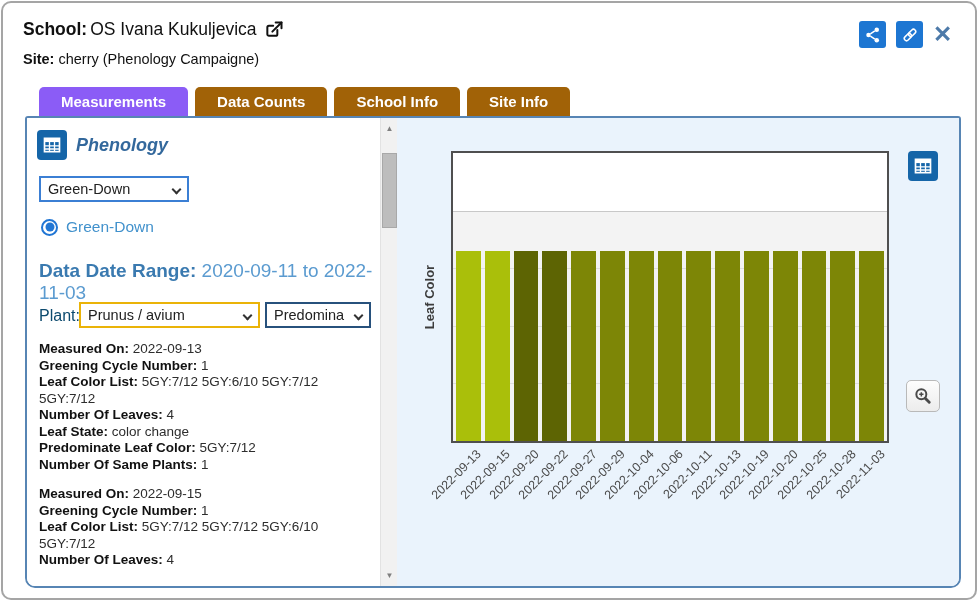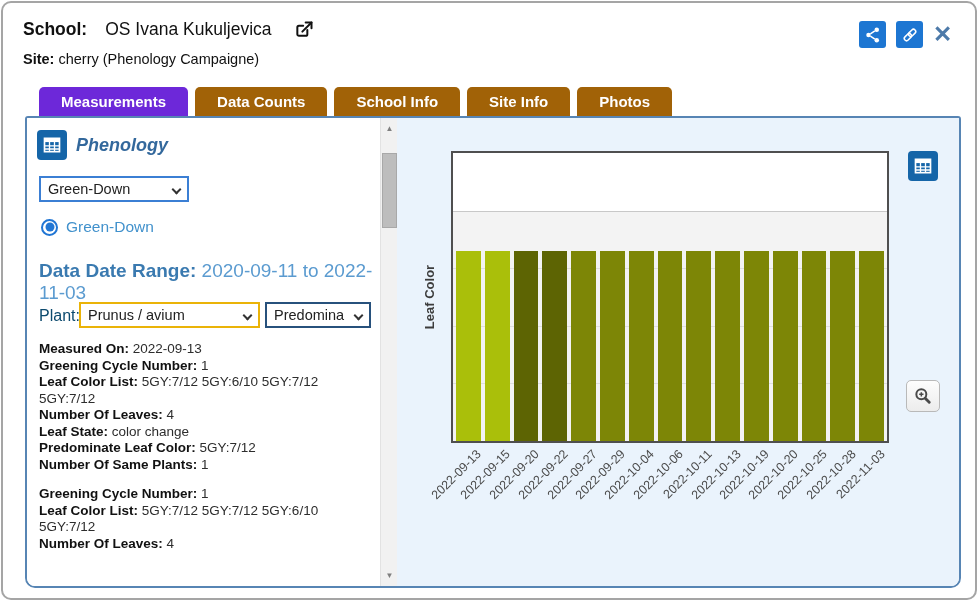--- a/index.html
+++ b/index.html
@@ -1,34 +1,34 @@
 <!DOCTYPE html>
 <html><head>
 <meta charset="utf-8">
 <style>
   * { margin:0; padding:0; box-sizing:border-box; }
   html,body { width:979px; height:602px; background:#fff; font-family:"Liberation Sans", sans-serif; }
   .window { position:absolute; left:1px; top:1px; width:976px; height:599px;
             border:2px solid #a5a5a5; border-radius:10px; background:#fff; overflow:hidden; }
 
   
-  .school-line { position:absolute; left:20px; top:16px; font-size:17.5px; color:#111; display:flex; align-items:center; gap:18px; }
+  .school-line { position:absolute; left:20px; top:16px; font-size:17.5px; color:#111; display:flex; align-items:center; gap:3px; }
   .school-line .lbl { font-weight:bold; }
   .site-line { position:absolute; left:20px; top:48px; font-size:14.5px; color:#111; }
   .site-line .lbl { font-weight:bold; }
   .ext-icon { width:20px; height:20px; margin-left:4px; cursor:pointer; }
   .top-icons { position:absolute; top:18px; left:856px; display:flex; align-items:center; gap:10px; }
   .icon-btn { width:27px; height:27px; border-radius:3px; background:#1d76d2; display:flex; align-items:center; justify-content:center; cursor:pointer; }
   .close-x { font-size:23px; font-weight:bold; color:#4d7aa9; cursor:pointer; line-height:27px; }
 
   
   .tab-bar { position:absolute; left:36px; top:84px; display:flex; gap:7px; z-index:3; }
   .tab { height:29px; line-height:29px; padding:0 22px; background:#a16207; color:#fff;
          font-size:15px; font-weight:bold; border-radius:5px 5px 0 0; cursor:pointer; white-space:nowrap; }
-  .tab.active { background:#6d28d9; }
+  .tab.active { background:#8b5cf6; }
 
   
   .panel { position:absolute; left:22px; top:113px; width:936px; height:472px;
            border:2px solid #5785b4; border-radius:3px 3px 10px 10px; background:#fff; overflow:hidden; }
 
   
   .left-col { position:absolute; left:0; top:0; width:353px; height:100%; background:#fff; overflow:hidden; }
   .bio-row { position:absolute; left:10px; top:12px; display:flex; align-items:center; gap:9px; }
   .tbl-icon { width:30px; height:30px; border-radius:4px; background:#1565a8; display:flex; align-items:center; justify-content:center; }
   .bio-title { font-size:18px; font-weight:bold; font-style:italic; color:#33689c; }
@@ -112,21 +112,20 @@
       </svg>
     </div>
     <span class="close-x">✕</span>
   </div>
 
   <div class="tab-bar">
       <div class="tab active">Measurements</div>
       <div class="tab">Data Counts</div>
       <div class="tab">School Info</div>
       <div class="tab">Site Info</div>
-      <div class="tab">Photos</div>
     </div>
 
   <div class="panel">
 
     <div class="left-col">
       <div class="bio-row">
         <div class="tbl-icon">
           <svg width="20" height="20" viewBox="0 0 24 24">
             <rect x="3" y="4" width="18" height="16" fill="none" stroke="#fff" stroke-width="2"></rect>
             <rect x="3" y="4" width="18" height="4.5" fill="#fff"></rect>
@@ -165,20 +164,21 @@
           <div class="record">
             <div><span class="flabel">Measured On: </span><span class="fvalue">2022-09-13</span></div>
             <div><span class="flabel">Greening Cycle Number: </span><span class="fvalue">1</span></div>
             <div><span class="flabel">Leaf Color List: </span><span class="fvalue">5GY:7/12 5GY:6/10 5GY:7/12 5GY:7/12</span></div>
             <div><span class="flabel">Number Of Leaves: </span><span class="fvalue">4</span></div>
             <div><span class="flabel">Leaf State: </span><span class="fvalue">color change</span></div>
             <div><span class="flabel">Predominate Leaf Color: </span><span class="fvalue">5GY:7/12</span></div>
             <div><span class="flabel">Number Of Same Plants: </span><span class="fvalue">1</span></div>
           </div>
           <div class="record">
+            <div><span class="flabel">Measured On: </span><span class="fvalue">2022-09-15</span></div>
             <div><span class="flabel">Greening Cycle Number: </span><span class="fvalue">1</span></div>
             <div><span class="flabel">Leaf Color List: </span><span class="fvalue">5GY:7/12 5GY:7/12 5GY:6/10 5GY:7/12</span></div>
             <div><span class="flabel">Number Of Leaves: </span><span class="fvalue">4</span></div>
           </div>
         </div>
     </div>
 
     <div class="vscroll">
       <div class="scroll-arrow scroll-up">▲</div>
       <div class="scroll-thumb"></div>

